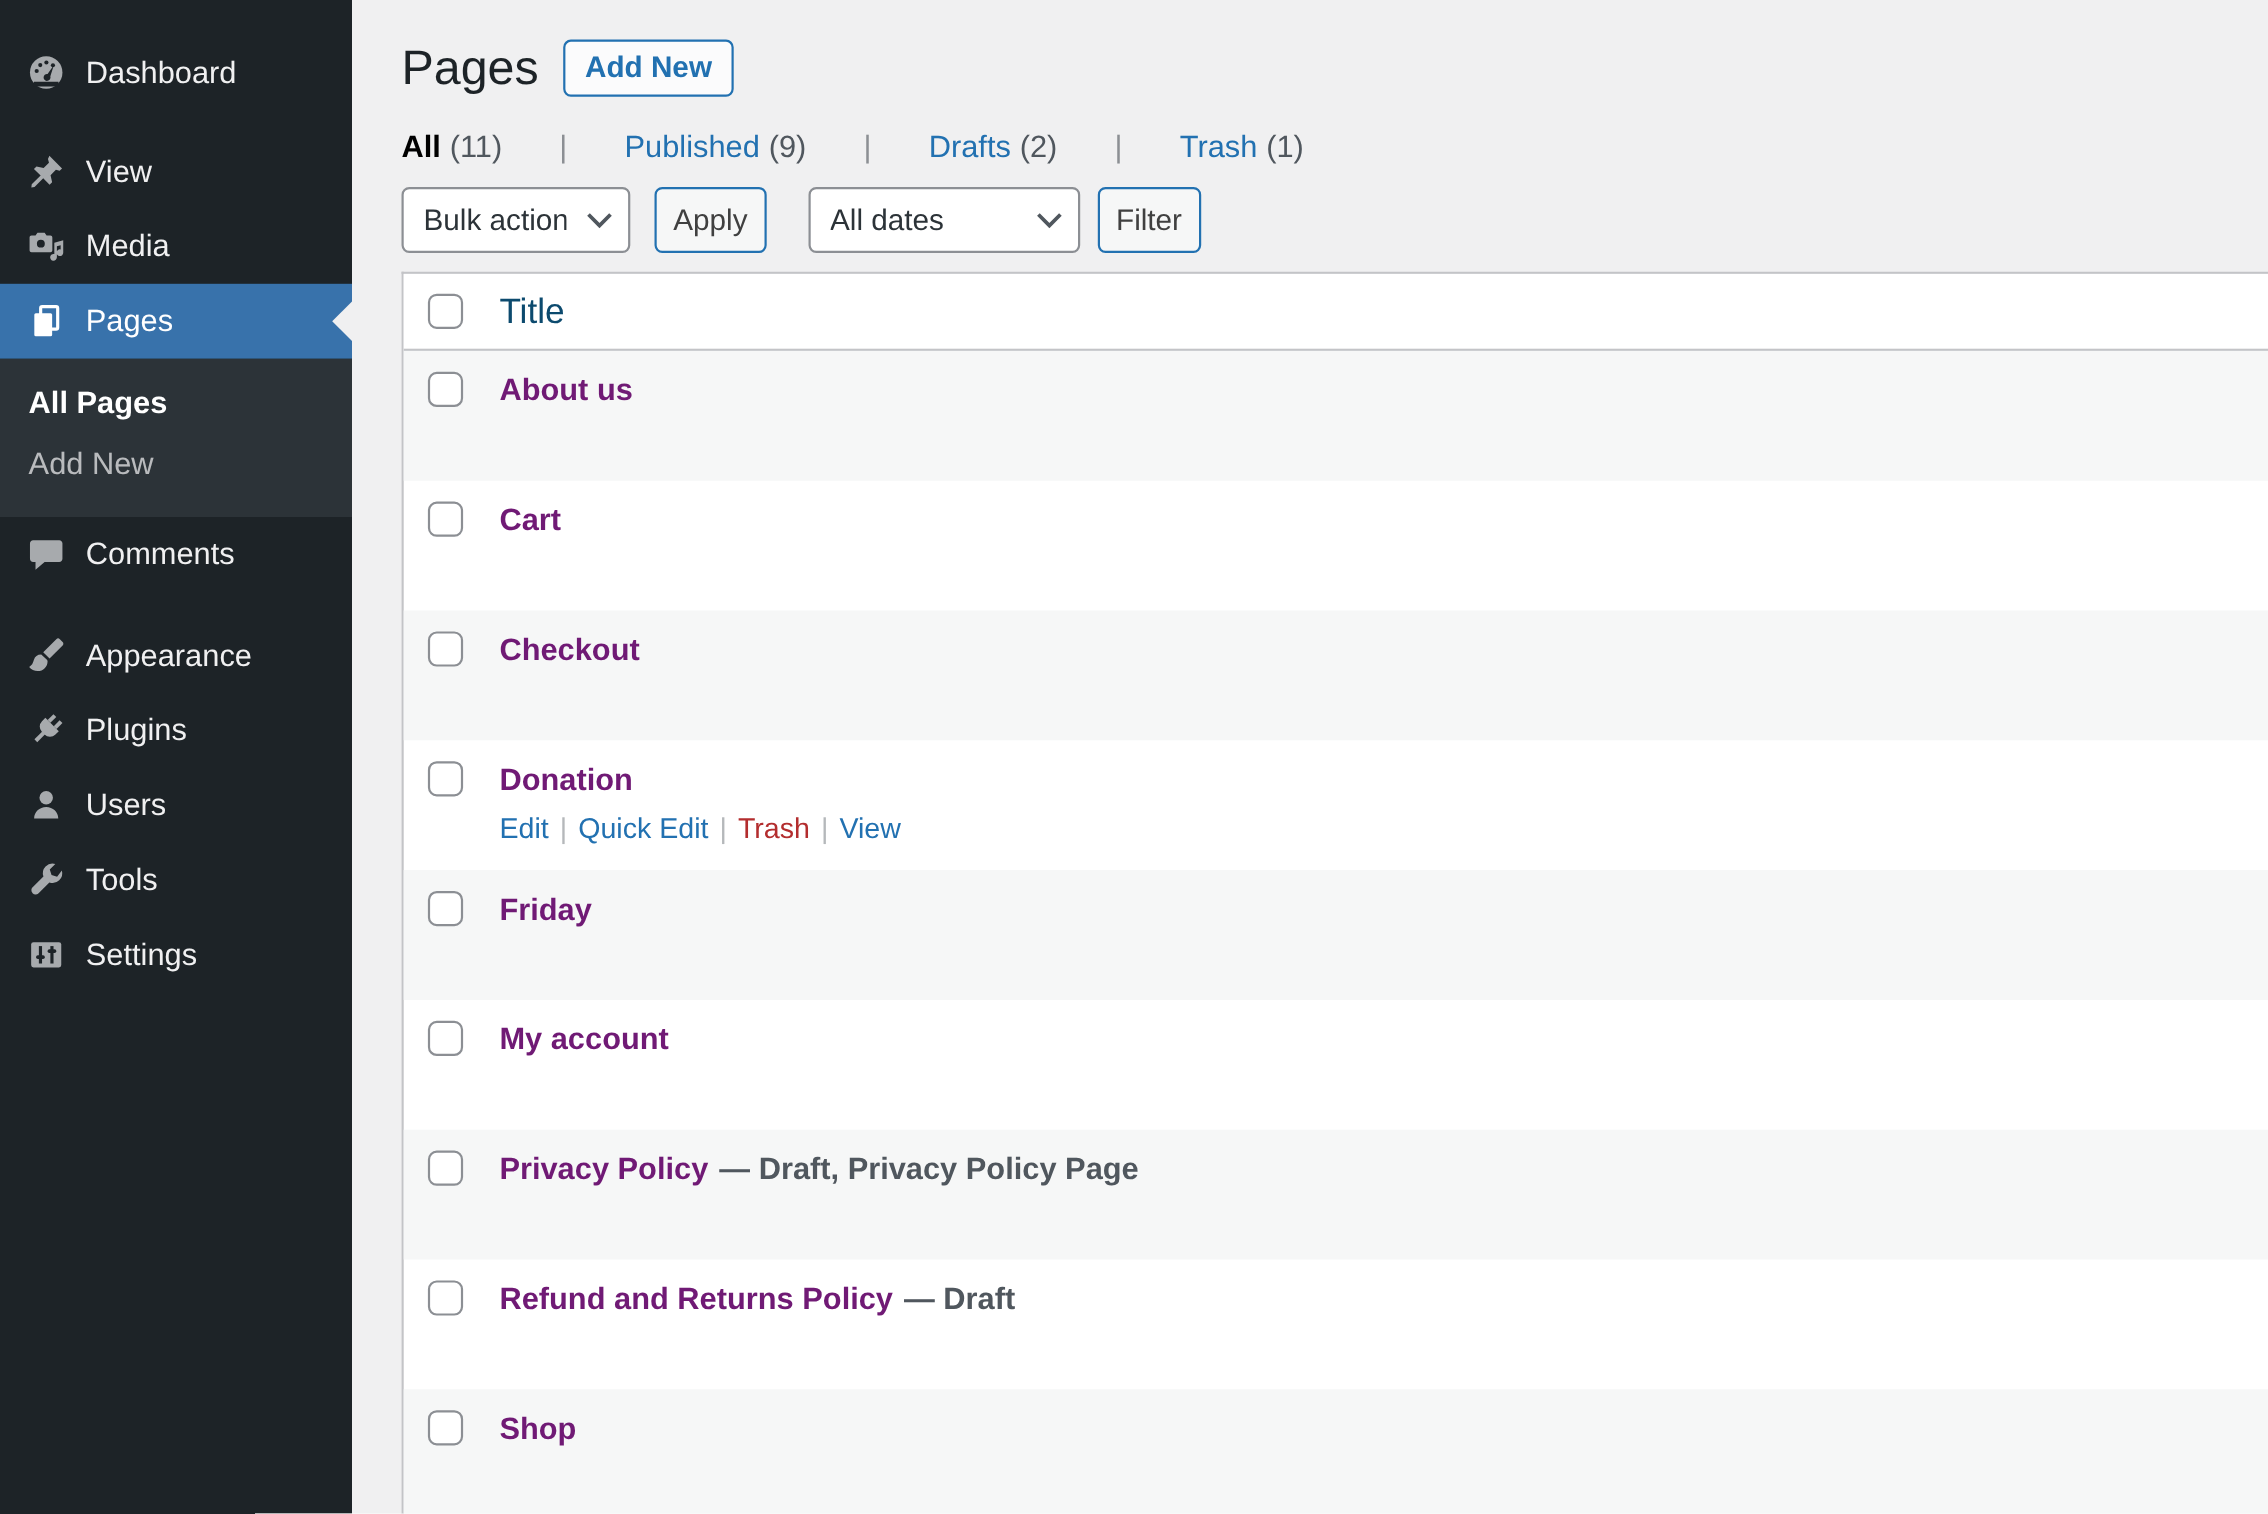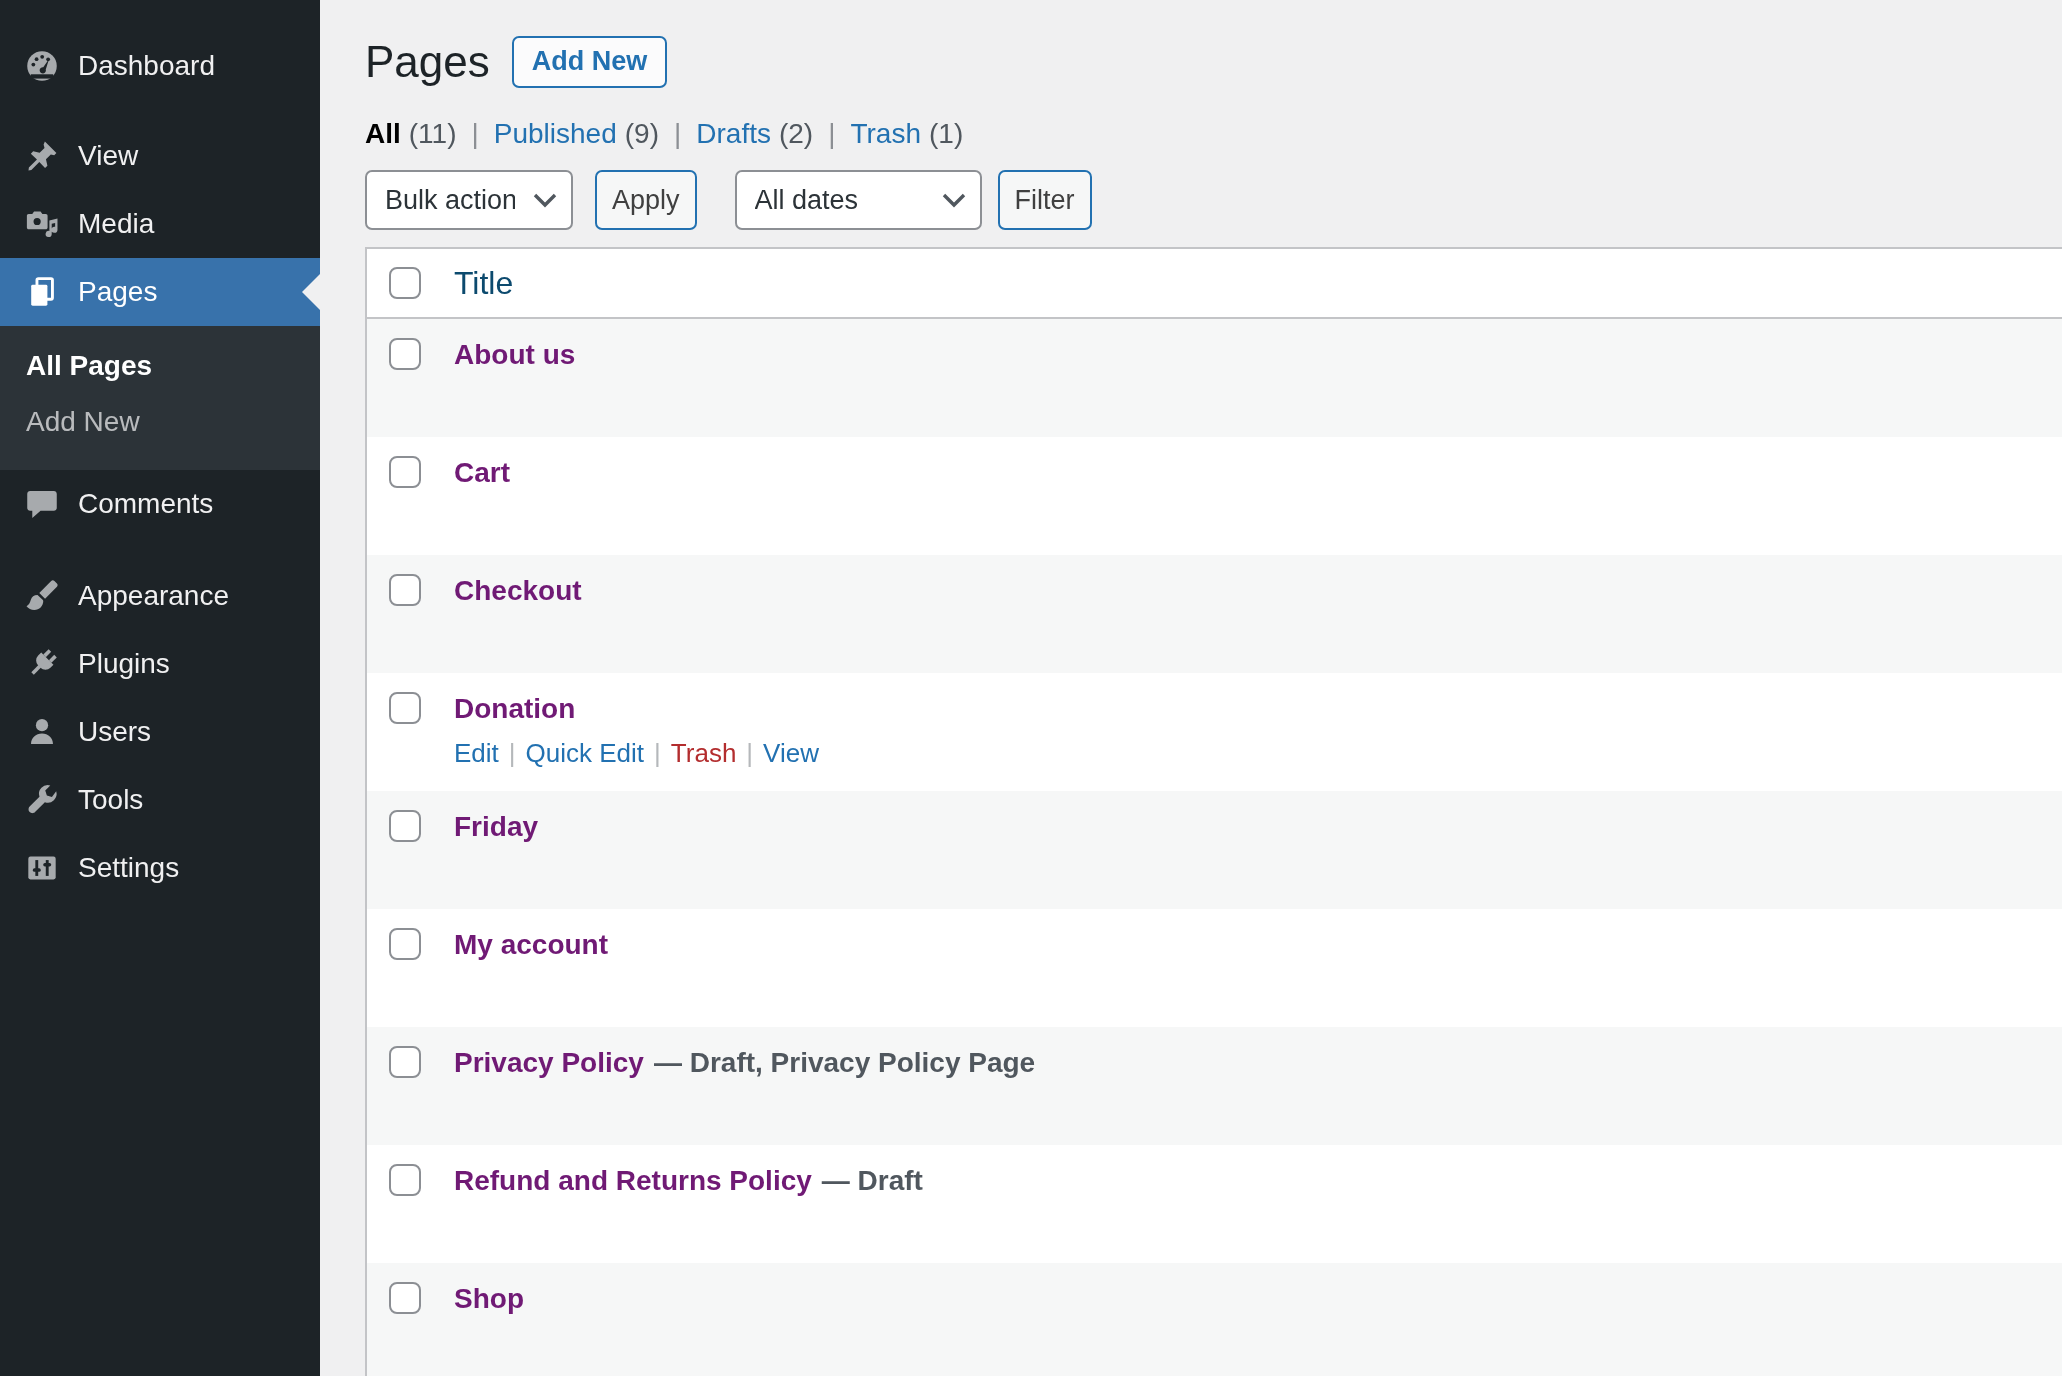--- a/index.html
+++ b/index.html
@@ -48,21 +48,21 @@
   .page-title { font-size: 44px; font-weight: 400; color: #1d2327; margin: 0; line-height: 1; }
   .add-new-btn {
     margin-left: 22px; padding: 9px 18px; display: inline-block;
     border: 2px solid #2271b1; border-radius: 7px;
     color: #2271b1; font-size: 27px; font-weight: 600; line-height: 1.1;
     background: #fbfbfc; text-decoration: none; cursor: pointer;
   }
 
   .subsubsub {
     margin: 30px 0 0; padding: 0; list-style: none;
-    display: flex; align-items: center; font-size: 28px;
+    display: flex; align-items: center; font-size: 28px; gap: 37px;
   }
   .subsubsub a { text-decoration: none; color: #2271b1; cursor: pointer; }
   .subsubsub a .flabel { color: #2271b1; }
   .subsubsub a.current .flabel { color: #000; font-weight: 700; }
   .subsubsub .count { color: #50575e; margin-left: 8px; }
   .subsubsub .pipe { color: #8c8f94; margin: 0 15px; }
 
   .toolbar { margin-top: 20px; display: flex; align-items: center; height: 60px; }
   .select-wrap { position: relative; }
   .select-wrap select {

